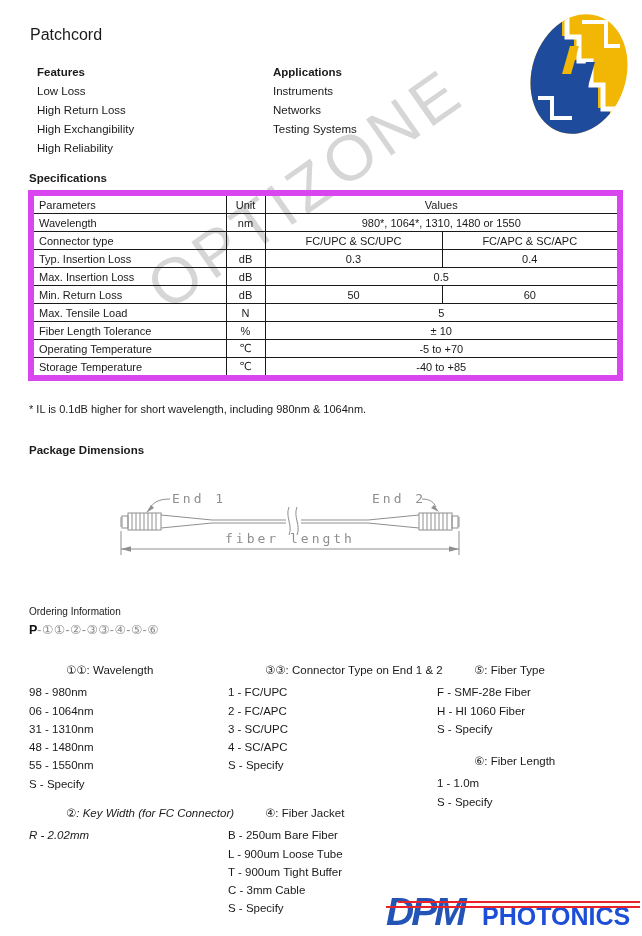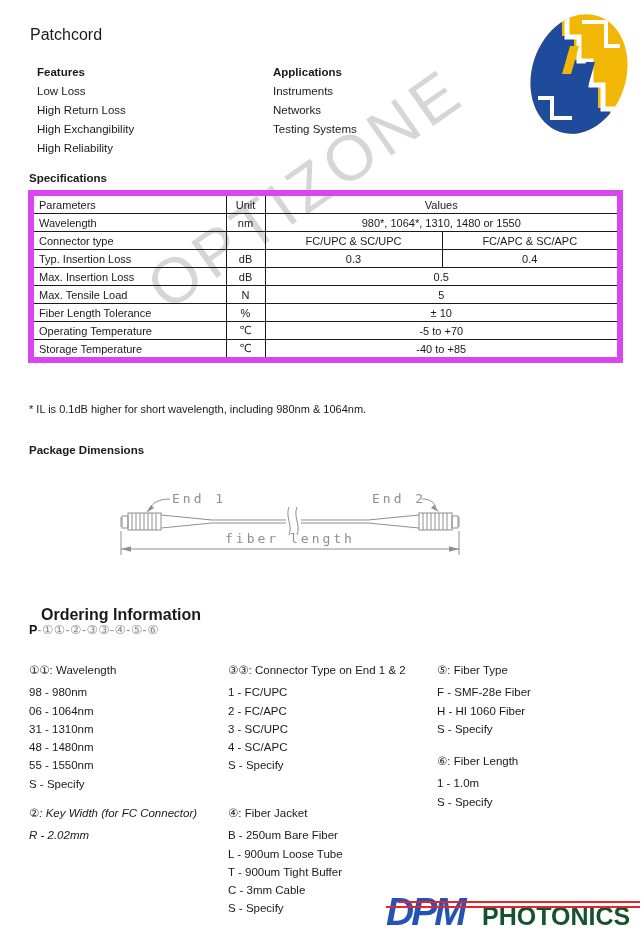--- a/index.html
+++ b/index.html
@@ -39,41 +39,41 @@
   
   .pkg-heading { position:absolute; left:29px; top:444px; font-size:11.5px; font-weight:bold; z-index:1; }
   .diagram { position:absolute; left:100px; top:476px; z-index:1; }
   .diagram path, .diagram rect, .diagram line { stroke:#8f8f8f; fill:none; stroke-width:1; }
   .diagram .arrow { fill:#8f8f8f; stroke:none; }
   .diagram text {
     font-family:"DejaVu Sans Mono",monospace; font-size:13px; fill:#8f8f8f;
     letter-spacing:3px;
   }
   
-  .ordering-heading { position:absolute; left:41px; top:606px; font-size:16px; font-weight:bold; z-index:1; }
+  .ordering-heading { position:absolute; left:29px; top:606px; font-size:10px; font-weight:normal; z-index:1; }
   .ordering-code { position:absolute; left:29px; top:622px; font-size:12.5px; z-index:1; }
   .code-prefix { font-weight:bold; color:#111; }
   .code-digits { color:#8c8c8c; letter-spacing:0.5px; }
   .ogroup { position:absolute; font-size:11.5px; line-height:18.3px; z-index:1; }
-  .ogroup .group-heading { margin-bottom:4px; }
+  .ogroup .group-heading { margin-bottom:4px;margin-left:37px; }
   .og0 { left:29px;  top:661px; }
   .og1 { left:228px; top:661px; }
   .og2 { left:437px; top:661px; }
   .og3 { left:437px; top:752px; }
   .og4 { left:29px;  top:804px;font-style:italic; }
   .og5 { left:228px; top:804px; }
   
   .dpm-logo { position:absolute; left:386px; top:891px; width:254px; height:40px; z-index:1; }
   .dpm-text {
     position:absolute; left:0; bottom:2px; font-size:39px; line-height:34px;
     font-weight:bold; font-style:italic; color:var(--dpm-blue); letter-spacing:-3px;
   }
   .photonics-text {
     position:absolute; left:96px; bottom:4px; font-size:25px; line-height:22px;
-    font-weight:bold; color:#14532d; letter-spacing:0px;
+    font-weight:bold; color:#1d4ed8; letter-spacing:0px;
   }
   .red-line { position:absolute; height:2px; background:var(--dpm-red); }
   .red-line-1 { top:10px; left:12px; right:0; }
   .red-line-2 { top:15px; left:0; right:0; }
 </style>
 </head>
 <body>
 
 <div class="page">
 
@@ -148,20 +148,26 @@
           <td class="c-unit">dB</td>
           <td class="c-val">0.3</td>
           <td class="c-val">0.4</td>
         </tr>
         <tr>
           <td class="c-param">Max. Insertion Loss</td>
           <td class="c-unit">dB</td>
           <td class="c-val" colspan="2">0.5</td>
         </tr>
         <tr>
+          <td class="c-param">Min. Return Loss</td>
+          <td class="c-unit">dB</td>
+          <td class="c-val">50</td>
+          <td class="c-val">60</td>
+        </tr>
+        <tr>
           <td class="c-param">Max. Tensile Load</td>
           <td class="c-unit">N</td>
           <td class="c-val" colspan="2">5</td>
         </tr>
         <tr>
           <td class="c-param">Fiber Length Tolerance</td>
           <td class="c-unit">%</td>
           <td class="c-val" colspan="2">± 10</td>
         </tr>
         <tr>

